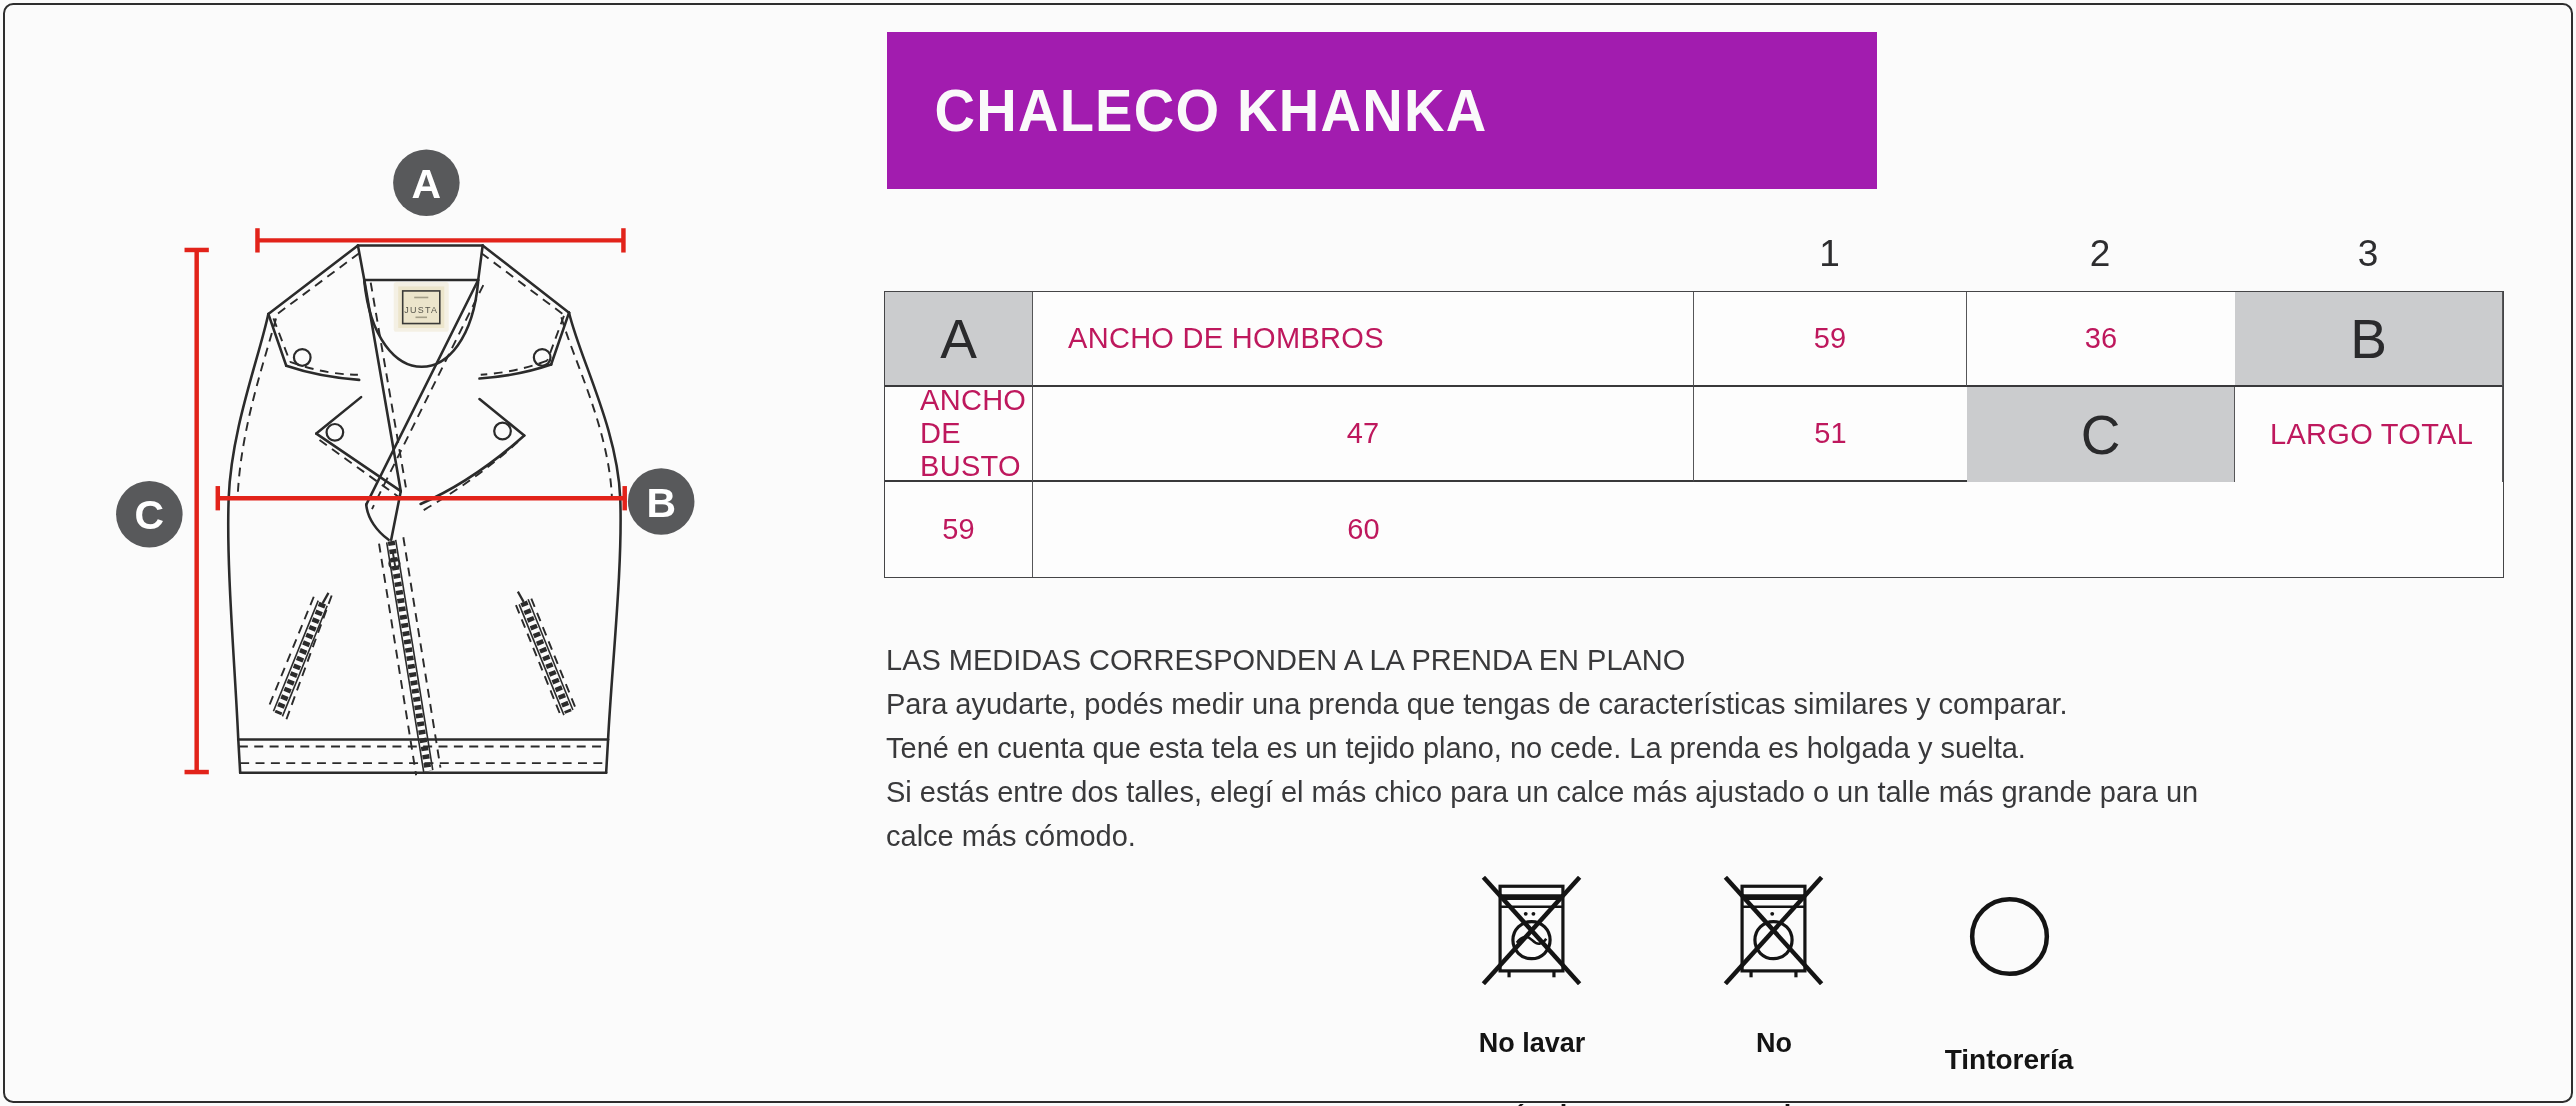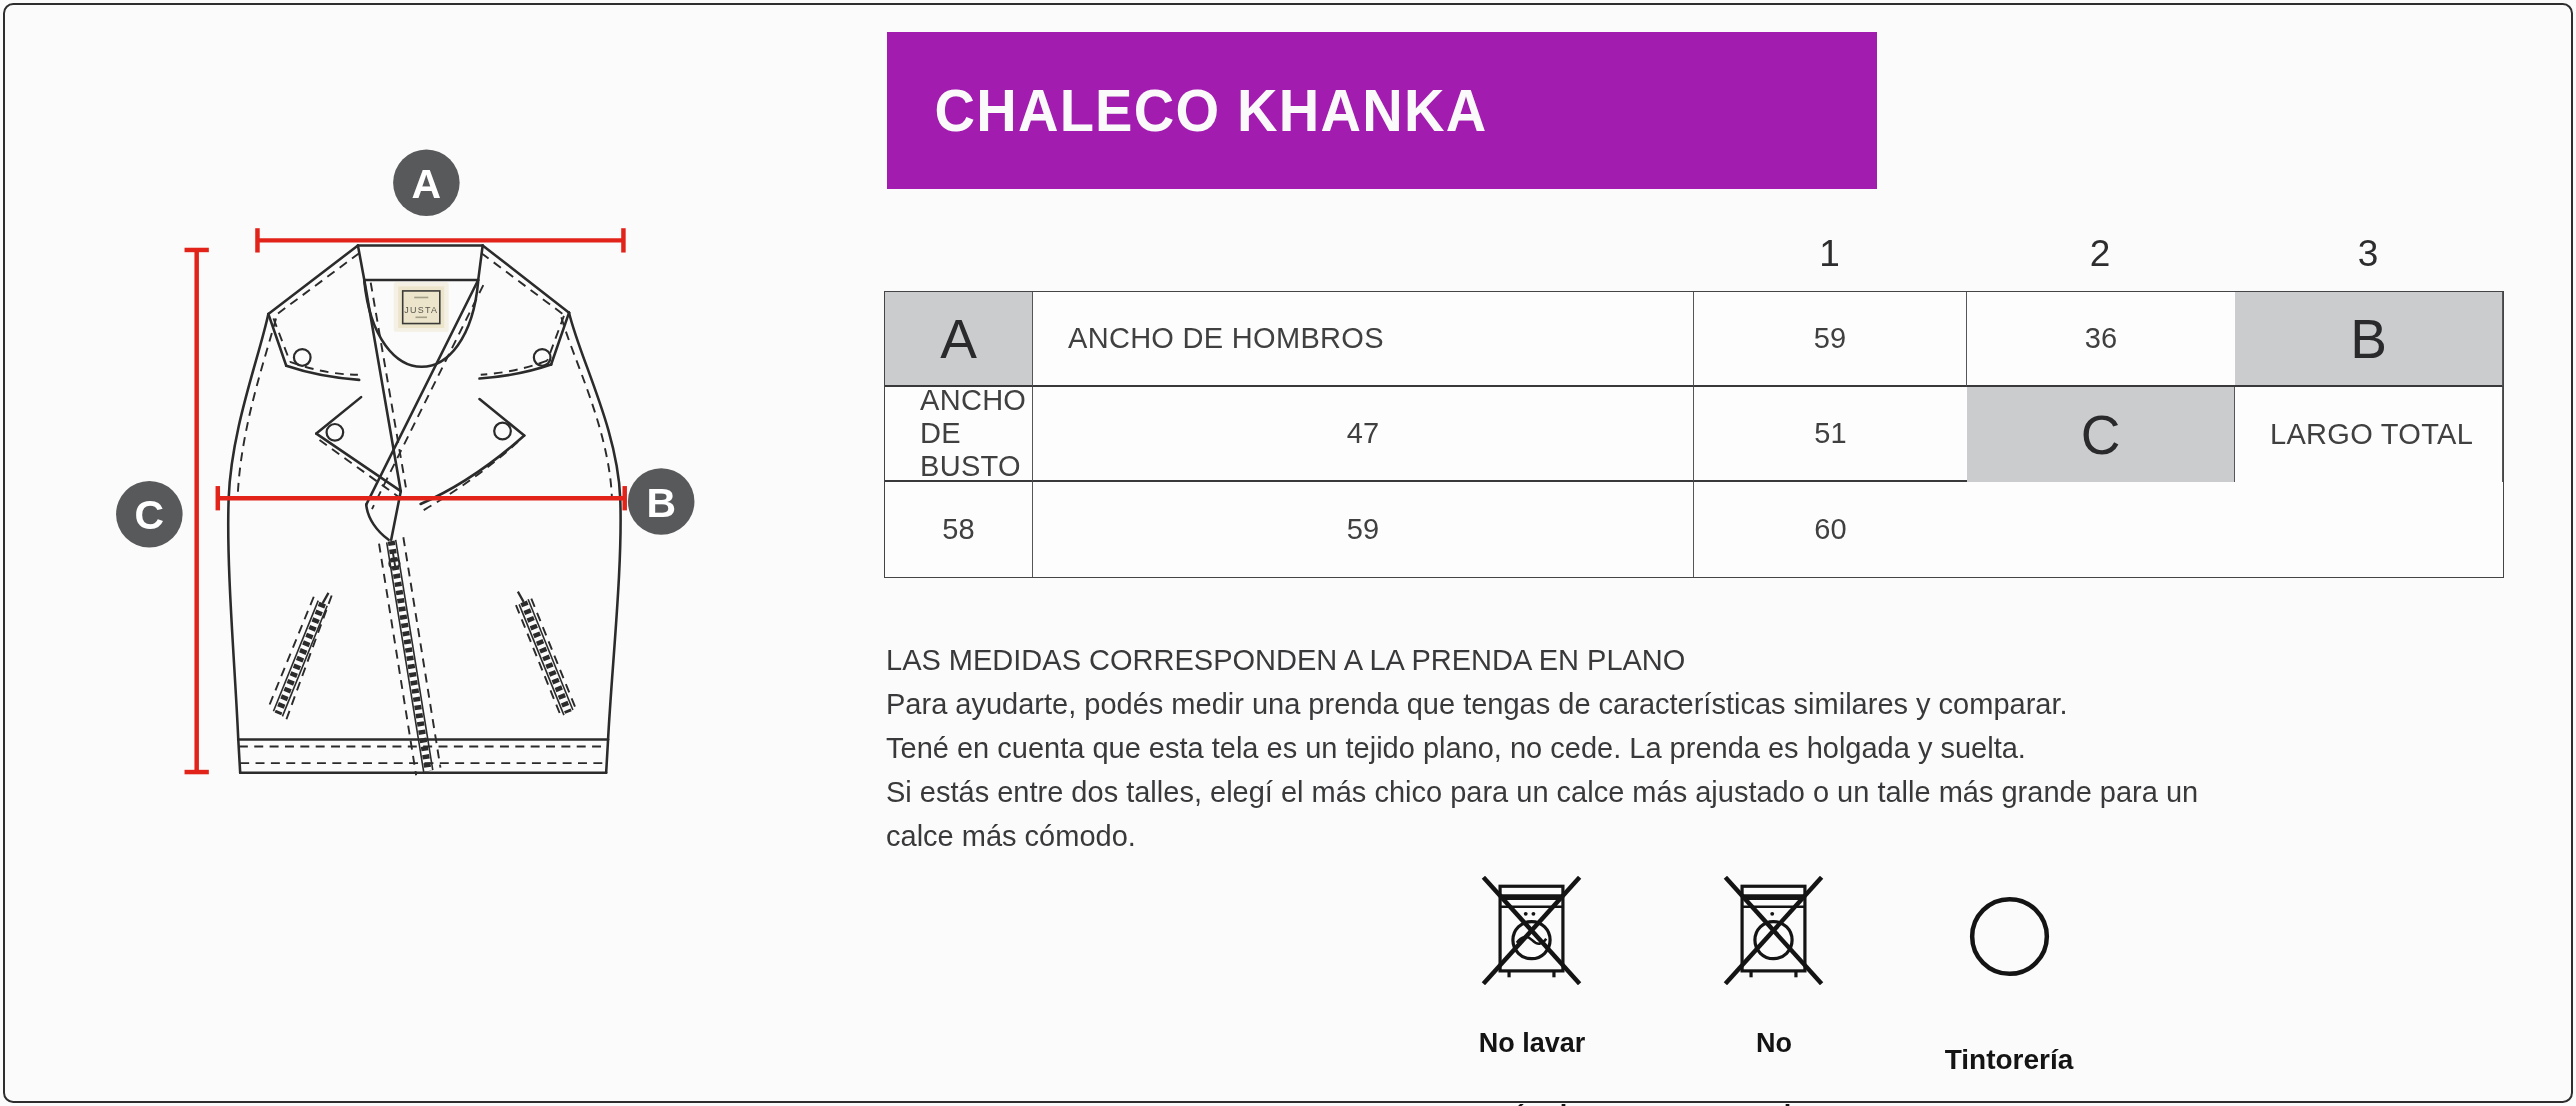--- a/index.html
+++ b/index.html
@@ -33,21 +33,21 @@
   .size-headers span:nth-child(3){width:268px;}
   
   .size-table{
     position:absolute;left:884px;top:291px;
     border:1.9px solid #454547;border-collapse:collapse;background:#fdfdfd;
     display:grid;grid-template-columns:148px 661px 273px 268px 268px;
     grid-template-rows:repeat(3,95px);
   }
   .cell{
     border-right:1.3px solid #565658;border-bottom:2.6px solid #39393b;
-    display:flex;align-items:center;box-sizing:border-box;color:#404040;
+    display:flex;align-items:center;box-sizing:border-box;color:#be185d;
   }
   .cell.last-col{border-right:none;}
   .cell.last-row{border-bottom:none;}
   .cell.letter{
     background:#cbccce;justify-content:center;font-size:55px;font-weight:400;color:#2a2a2c;
   }
   .cell.rowlabel{font-size:29px;padding-left:35px;letter-spacing:0.3px;}
   .cell.val{justify-content:center;font-size:29px;}
   
   .notes{position:absolute;left:886px;top:638px;color:#39393b;}
@@ -207,21 +207,20 @@
     <div class="cell val">59</div>
     <div class="cell val last-col">36</div>
 
     <div class="cell letter">B</div>
     <div class="cell rowlabel">ANCHO DE BUSTO</div>
     <div class="cell val">47</div>
     <div class="cell val last-col">51</div>
 
     <div class="cell letter last-row">C</div>
     <div class="cell rowlabel last-row">LARGO TOTAL</div>
-    <div class="cell val last-row">58</div>
     <div class="cell val last-row">59</div>
     <div class="cell val last-row last-col">60</div>
   </div>
 
   <div class="notes">
     <div>LAS MEDIDAS CORRESPONDEN A LA PRENDA EN PLANO</div>
     <div>Para ayudarte, podés medir una prenda que tengas de características similares y comparar.</div>
     <div>Tené en cuenta que esta tela es un tejido plano, no cede. La prenda es holgada y suelta.</div>
     <div>Si estás entre dos talles, elegí el más chico para un calce más ajustado o un talle más grande para un</div>
     <div>calce más cómodo.</div>

